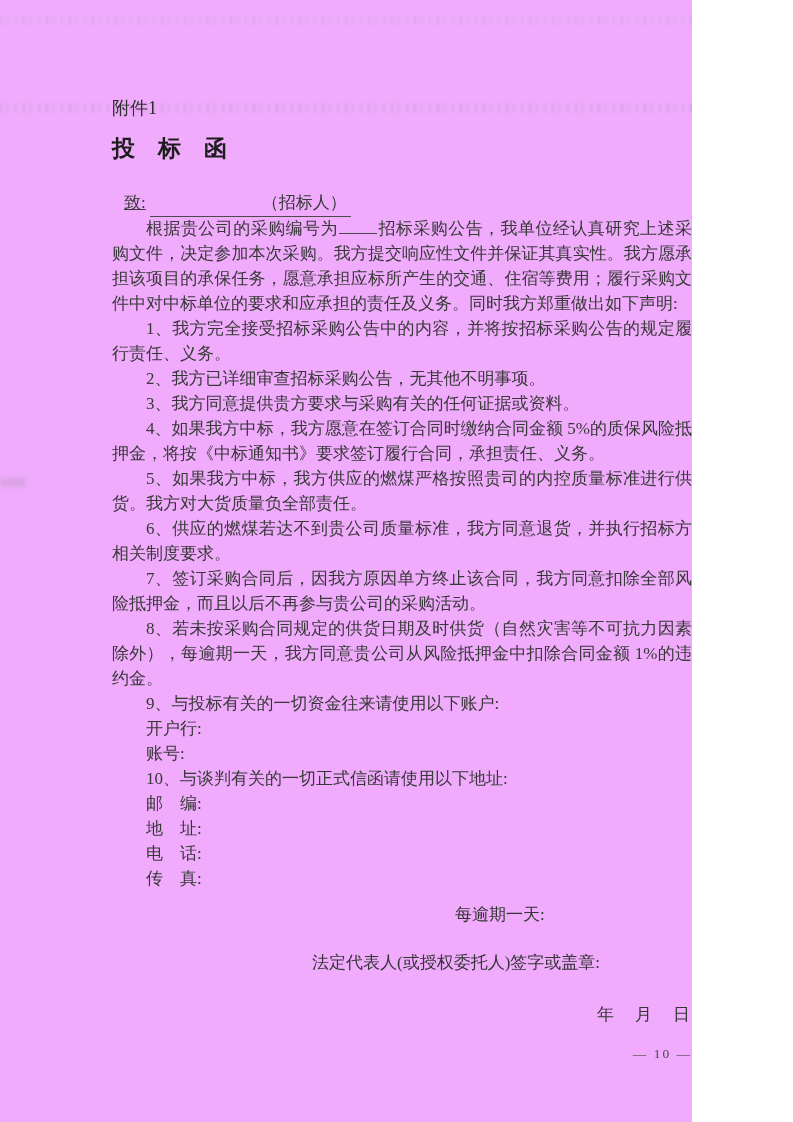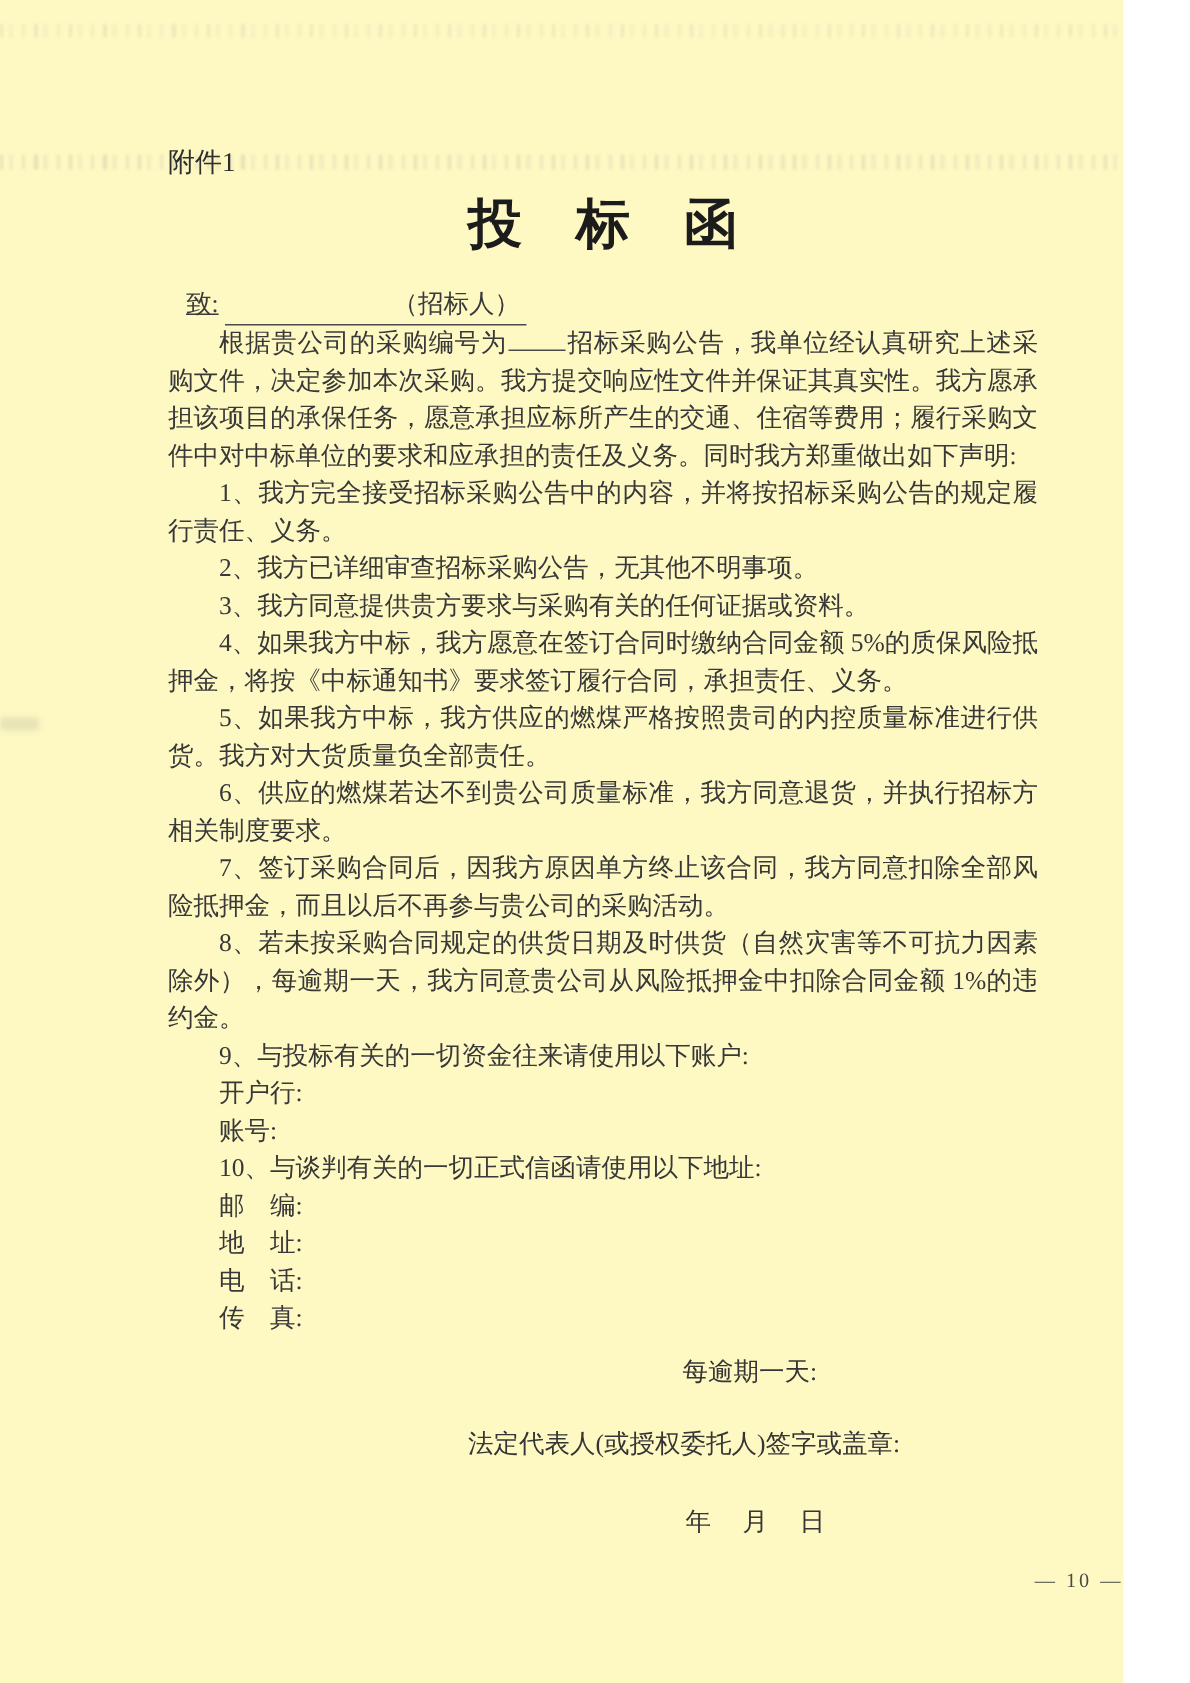--- a/index.html
+++ b/index.html
@@ -3,22 +3,22 @@
 <meta charset="utf-8">
 <style>
   html, body { margin: 0; padding: 0; }
   body {
     width: 793px; height: 1122px;
     background: #ffffff;
     font-family: "Liberation Serif", "DejaVu Serif", serif;
   }
   .page {
     position: relative;
-    width: 749px; height: 1122px;
-    background: #fef9c3;
+    width: 692px; height: 1122px;
+    background: #f0abfc;
     overflow: hidden;
     color: #3a3a3a;
   }
   
   .noise {
     position: absolute; left: 0; width: 100%;
     background: repeating-linear-gradient(90deg,
       rgba(125,125,125,0.20) 0 2px, transparent 2px 6px,
       rgba(150,150,150,0.12) 6px 9px, transparent 9px 15px,
       rgba(135,135,135,0.16) 15px 17px, transparent 17px 23px);
@@ -30,41 +30,41 @@
     position: absolute; left: 0; top: 478px; width: 26px; height: 9px;
     background: rgba(130,130,130,0.18); filter: blur(2px);
   }
   .content {
     position: absolute; left: 112px; top: 96px; width: 580px;
     font-size: 17px; line-height: 25px;
   }
   .attachment { font-size: 18px; color: #2e2e2e; }
   .title {
     margin: 8px 0 0 0;
-    text-align: center;
-    font-size: 36px; font-weight: bold; color: #1c1c1c;
+    text-align: left;
+    font-size: 23px; font-weight: bold; color: #1c1c1c;
     line-height: 40px;
   }
   .salutation { margin-top: 21px; padding-left: 12px; height: 26px; text-decoration: underline; }
   .ul-group {
     display: inline-block;
     border-bottom: 1px solid #4a4a4a;
     padding: 0 4px 1px 0; margin-left: 4px;
   }
   .blank-wide { display: inline-block; width: 112px; height: 10px; }
   .inline-blank {
     display: inline-block; width: 38px; height: 12px;
     border-bottom: 1px solid #4a4a4a; margin: 0 1px;
   }
   p.para, p.field {
     margin: 0; text-indent: 2em; text-align: justify; color: #383838;
   }
   .seal-line   { margin: 11px 0 0 343px; color: #353535; }
   .sign-line   { margin: 23px 0 0 200px; color: #353535; }
-  .date-line   { margin: 27px 0 0 345px; letter-spacing: 2px; color: #353535; }
+  .date-line   { margin: 27px 0 0 345px; letter-spacing: 2px; color: #353535; text-align: right; }
   .footer {
     position: absolute; left: 0; right: 0; top: 1046px;
     text-align: right; font-size: 13.5px; color: #4a4a4a;
     letter-spacing: 2px;
   }
 </style>
 </head>
 <body>
 
 <div class="page">

